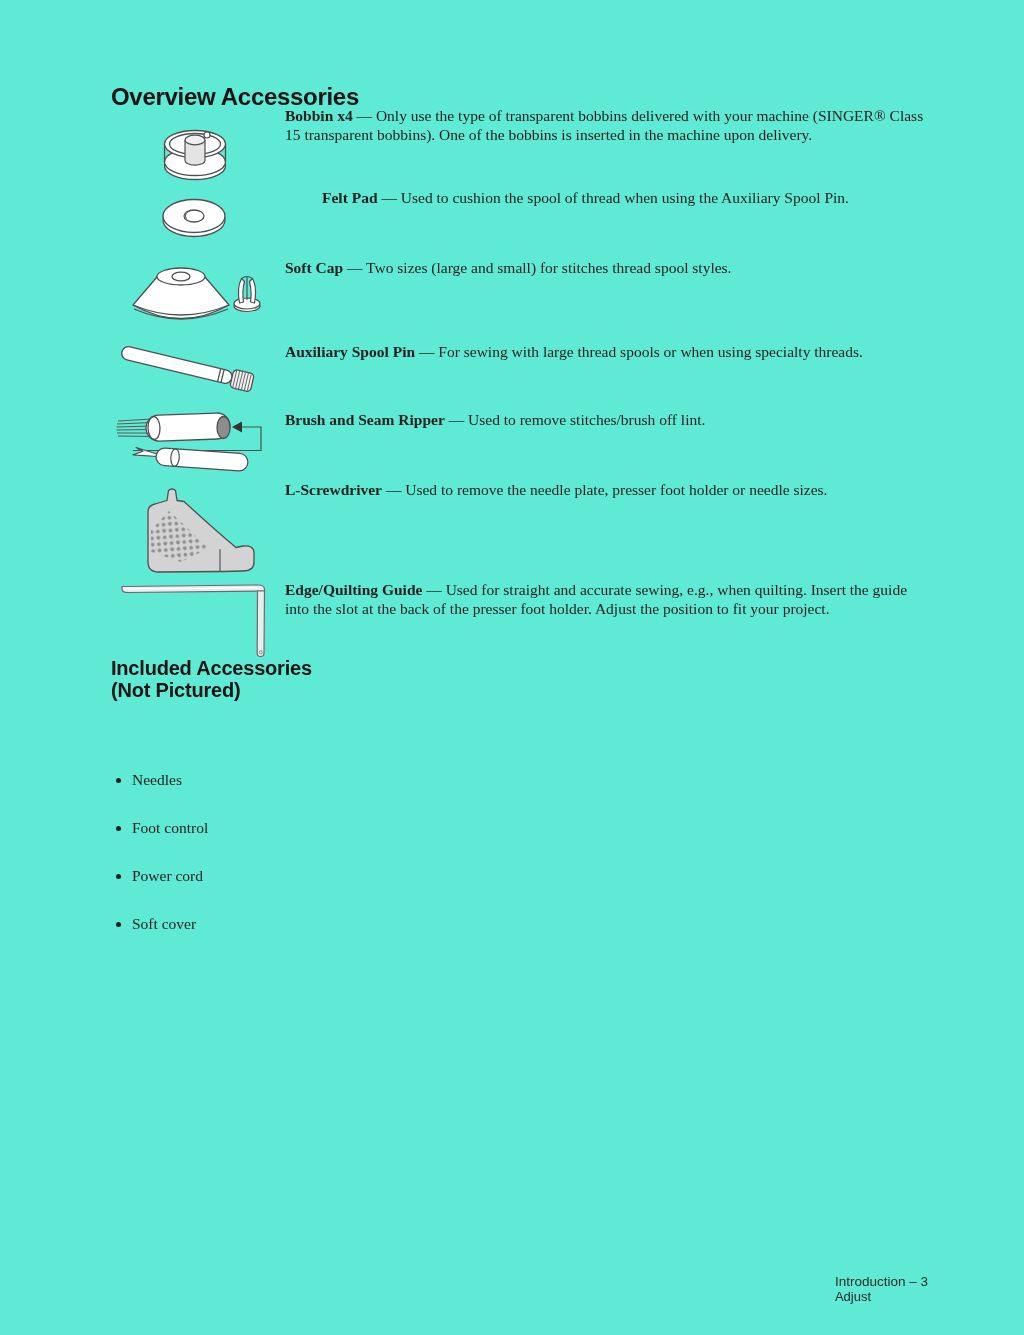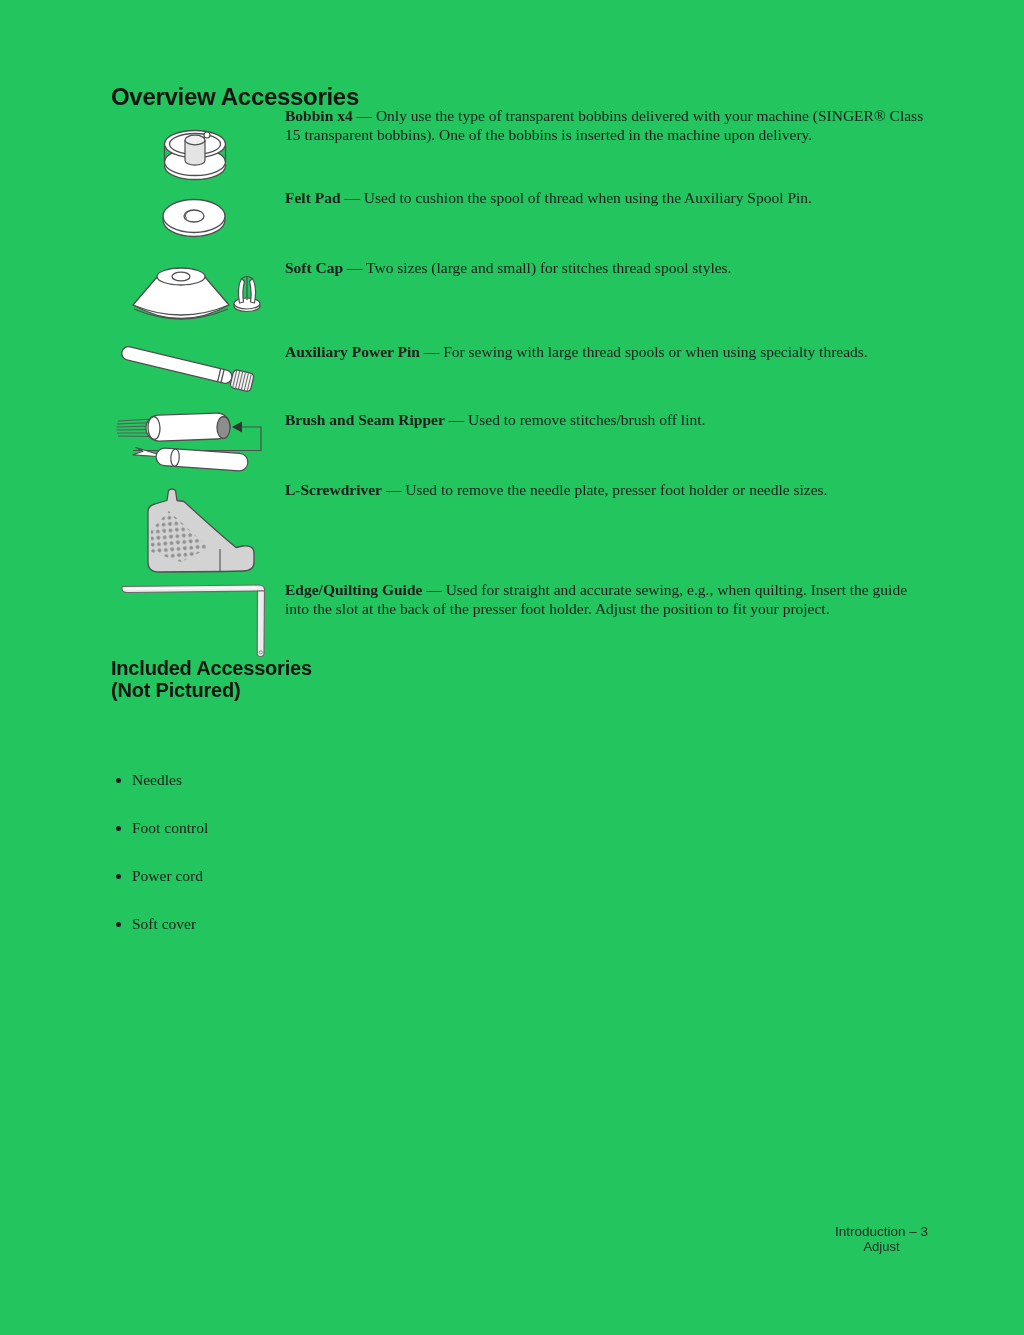--- a/index.html
+++ b/index.html
@@ -1,19 +1,19 @@
 <!DOCTYPE html>
 <html><head>
 <meta charset="utf-8">
 <style>
   * { margin:0; padding:0; box-sizing:border-box; }
   html, body { background:#ffffff; }
   .page {
     position:relative; width:1024px; height:1335px;
-    background:#22c55e; color:#1e1e1e; overflow:hidden;
+    background:#5eead4; color:#1e1e1e; overflow:hidden;
     font-family:"Liberation Serif", serif;
   }
   .h-main {
     position:absolute; left:111px; top:83px;
     font-family:"Liberation Sans", sans-serif; font-weight:bold;
     font-size:24px; letter-spacing:-0.3px; color:#141414;
   }
   .desc {
     position:absolute; left:285px; width:650px;
     font-size:15.5px; line-height:19px;
@@ -26,21 +26,21 @@
     font-family:"Liberation Sans", sans-serif; font-weight:bold;
     font-size:20px; line-height:21.5px; letter-spacing:-0.2px; color:#141414;
   }
   .bullets {
     position:absolute; left:114px; top:740px;
     list-style:disc; padding-left:18px;
     font-size:15.5px; line-height:16px;
   }
   .bullets li { margin-bottom:9px;margin-top:32px; }
   .footer {
-    position:absolute; right:96px; top:1224px; text-align:center;
+    position:absolute; right:96px; top:1274px; text-align:left;
     font-family:"Liberation Sans", sans-serif; color:#2a2a2a;
   }
   .footer .f1 { font-size:13.5px; line-height:15px; }
   .footer .f2 { font-size:13px; line-height:15px; }
 </style>
 </head>
 <body>
 
 <div class="page">
 
@@ -72,21 +72,21 @@
   <div class="fig" style="left:161px; top:193px;">
     <svg width="66" height="52" viewBox="0 0 66 52">
       <g fill="#ffffff" stroke="#4f4f4f" stroke-width="1.3">
         <ellipse cx="33" cy="27" rx="31" ry="16.5"></ellipse>
         <ellipse cx="33" cy="23" rx="31" ry="16.5"></ellipse>
         <ellipse cx="33" cy="23" rx="10" ry="6"></ellipse>
       </g>
       <path d="M25.5,25.5 a10,6 0 0 1 4,-8" fill="none" stroke="#4f4f4f" stroke-width="1"></path>
     </svg>
   </div>
-  <p class="desc" style="top:188px;">
+  <p class="desc" style="top:188px;margin-left:37px;">
     <b>Felt Pad</b>
     <span>— Used to cushion the spool of thread when using the Auxiliary Spool Pin.</span>
   </p>
 
   <div class="fig" style="left:123px; top:262px;">
     <svg width="140" height="72" viewBox="0 0 140 72">
       <g fill="#ffffff" stroke="#4f4f4f" stroke-width="1.3" stroke-linejoin="round">
         <path d="M10,43 L34,15 Q58,5 82,15 L106,43 Q58,70 10,43 Z"></path>
         <path d="M10,43 Q58,63 106,43" fill="none"></path>
         <path d="M11,47 Q58,67 105,47" fill="none"></path>
@@ -120,21 +120,21 @@
           <line x1="123" y1="2" x2="123" y2="20"></line>
           <line x1="126" y1="2" x2="126" y2="20"></line>
           <line x1="129" y1="2" x2="129" y2="20"></line>
           <line x1="132" y1="2" x2="132" y2="20"></line>
           <line x1="135" y1="2.5" x2="135" y2="19.5"></line>
         </g>
       </g>
     </svg>
   </div>
   <p class="desc" style="top:342px;">
-    <b>Auxiliary Power Pin</b>
+    <b>Auxiliary Spool Pin</b>
     <span>— For sewing with large thread spools or when using specialty threads.</span>
   </p>
 
   <div class="fig" style="left:112px; top:408px;">
     <svg width="152" height="64" viewBox="0 0 152 64">
       <g stroke="#5a5a5a" stroke-width="1">
         <line x1="6" y1="13" x2="40" y2="11"></line>
         <line x1="5" y1="16" x2="40" y2="14.5"></line>
         <line x1="4.5" y1="19" x2="40" y2="18"></line>
         <line x1="4.5" y1="22" x2="40" y2="21.5"></line>

